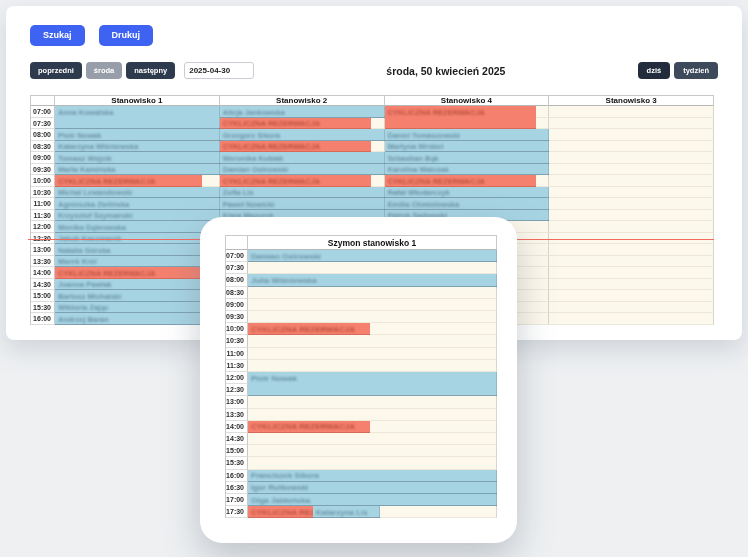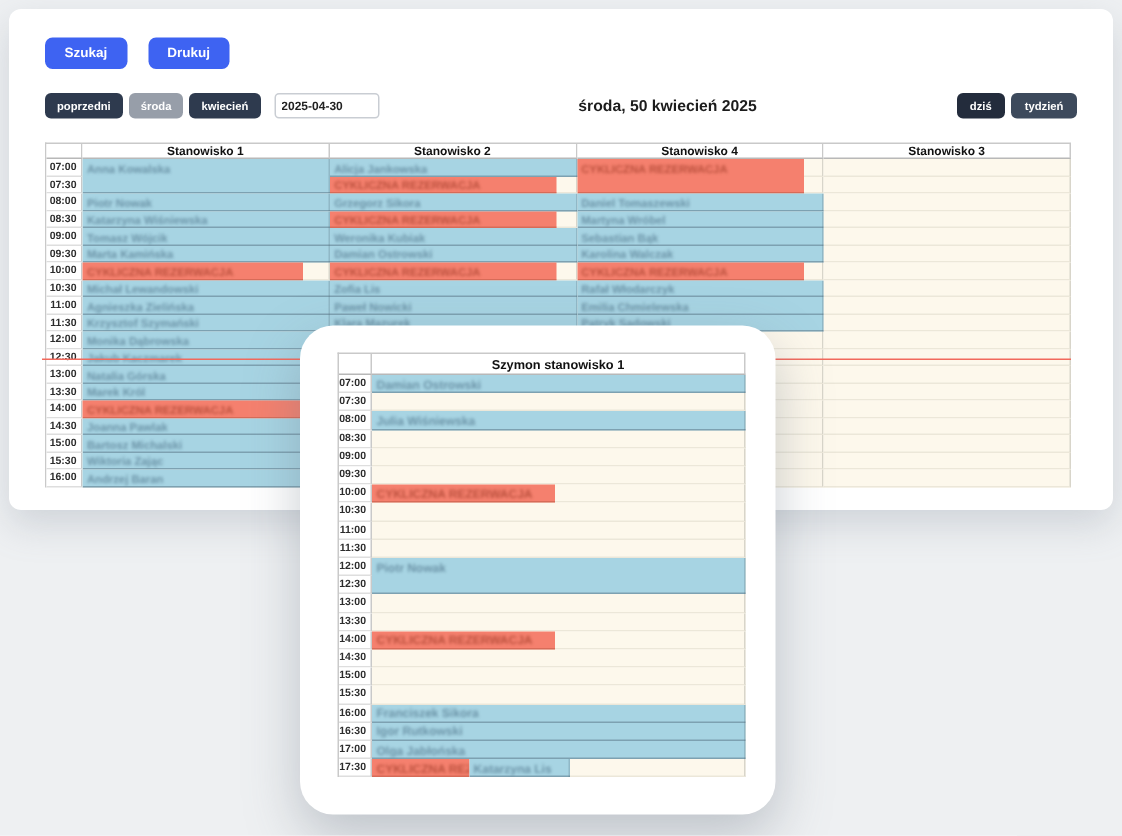--- a/index.html
+++ b/index.html
@@ -52,21 +52,21 @@
 
   <div class="card main-card">
     <div class="toolbar">
       <button class="btn blue">Szukaj</button>
       <button class="btn blue">Drukuj</button>
     </div>
     <div class="controls">
       <div class="nav-group">
         <button class="btn dark">poprzedni</button>
         <button class="btn muted">środa</button>
-        <button class="btn dark">kwiecień</button>
+        <button class="btn dark">następny</button>
         <input class="date-input" value="2025-04-30" style="">
       </div>
       <div class="date-title">środa, 50 kwiecień 2025</div>
       <div class="view-group">
         <button class="btn darker">dziś</button>
         <button class="btn slate">tydzień</button>
       </div>
     </div>
     <div id="main-board" class="board" style="width: 683px; height: 228.5px;">
         <div class="bcell corner-cell" style="left: 0px; top: 0px; width: 24px; height: 10px;"></div>

